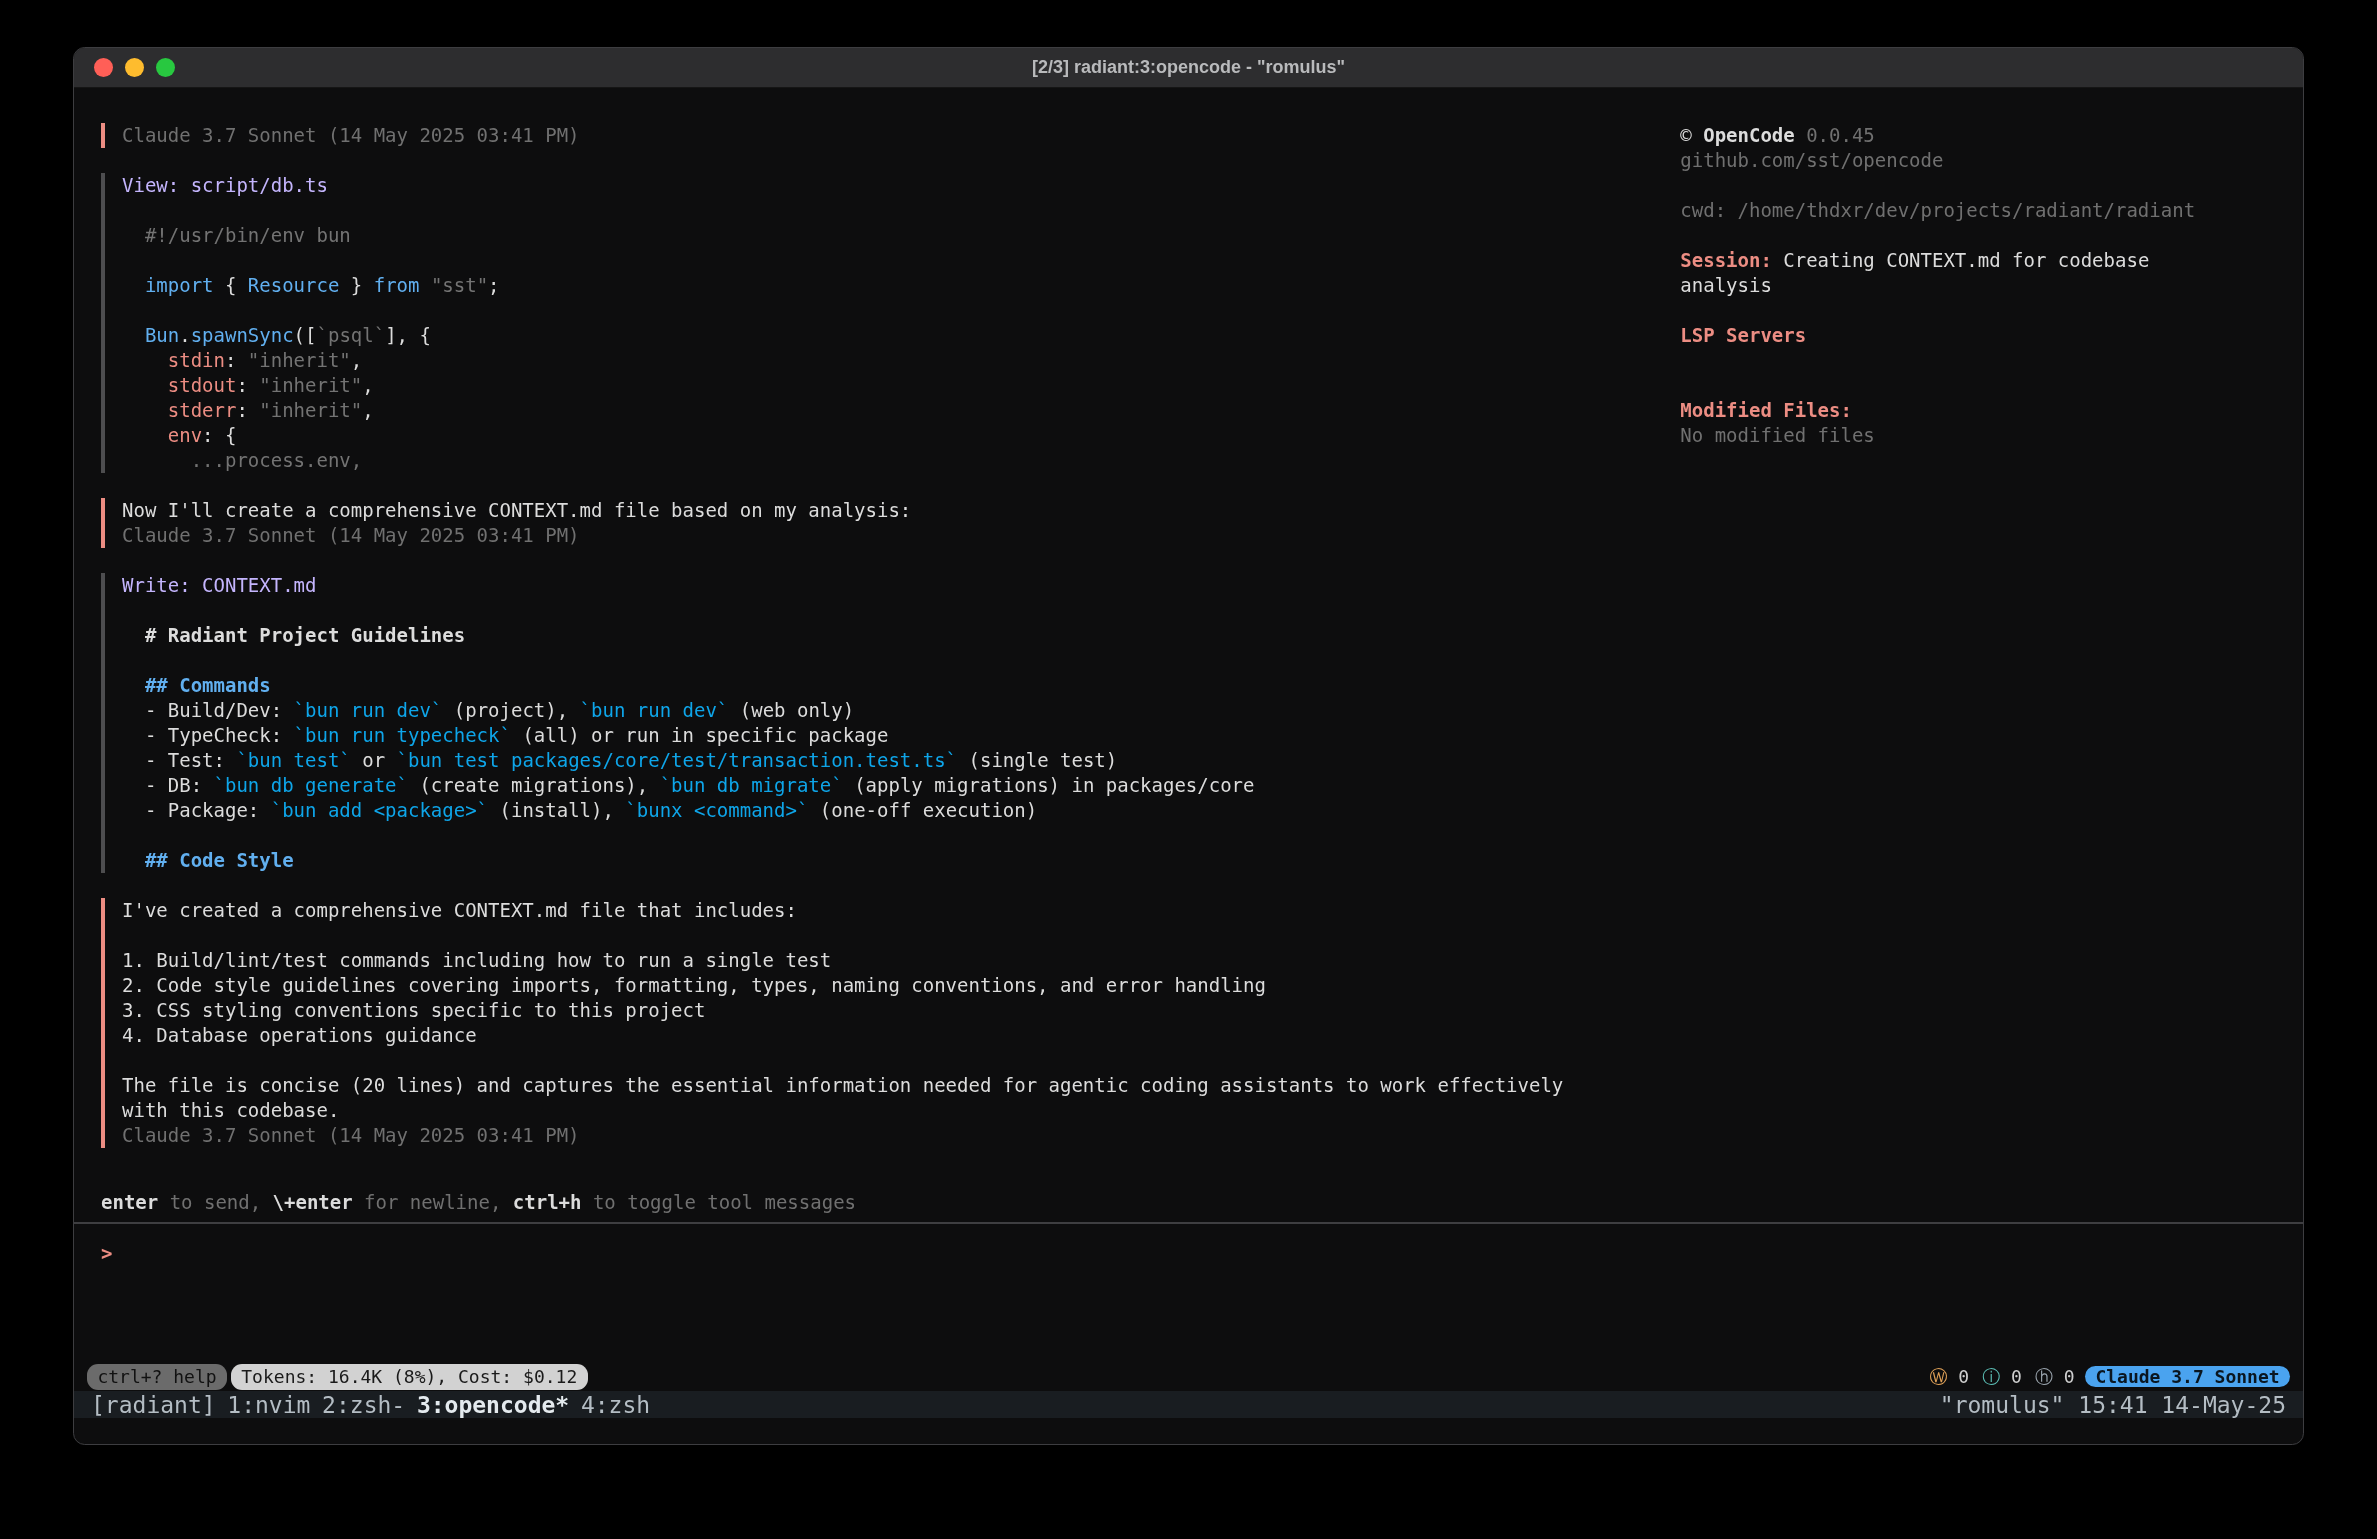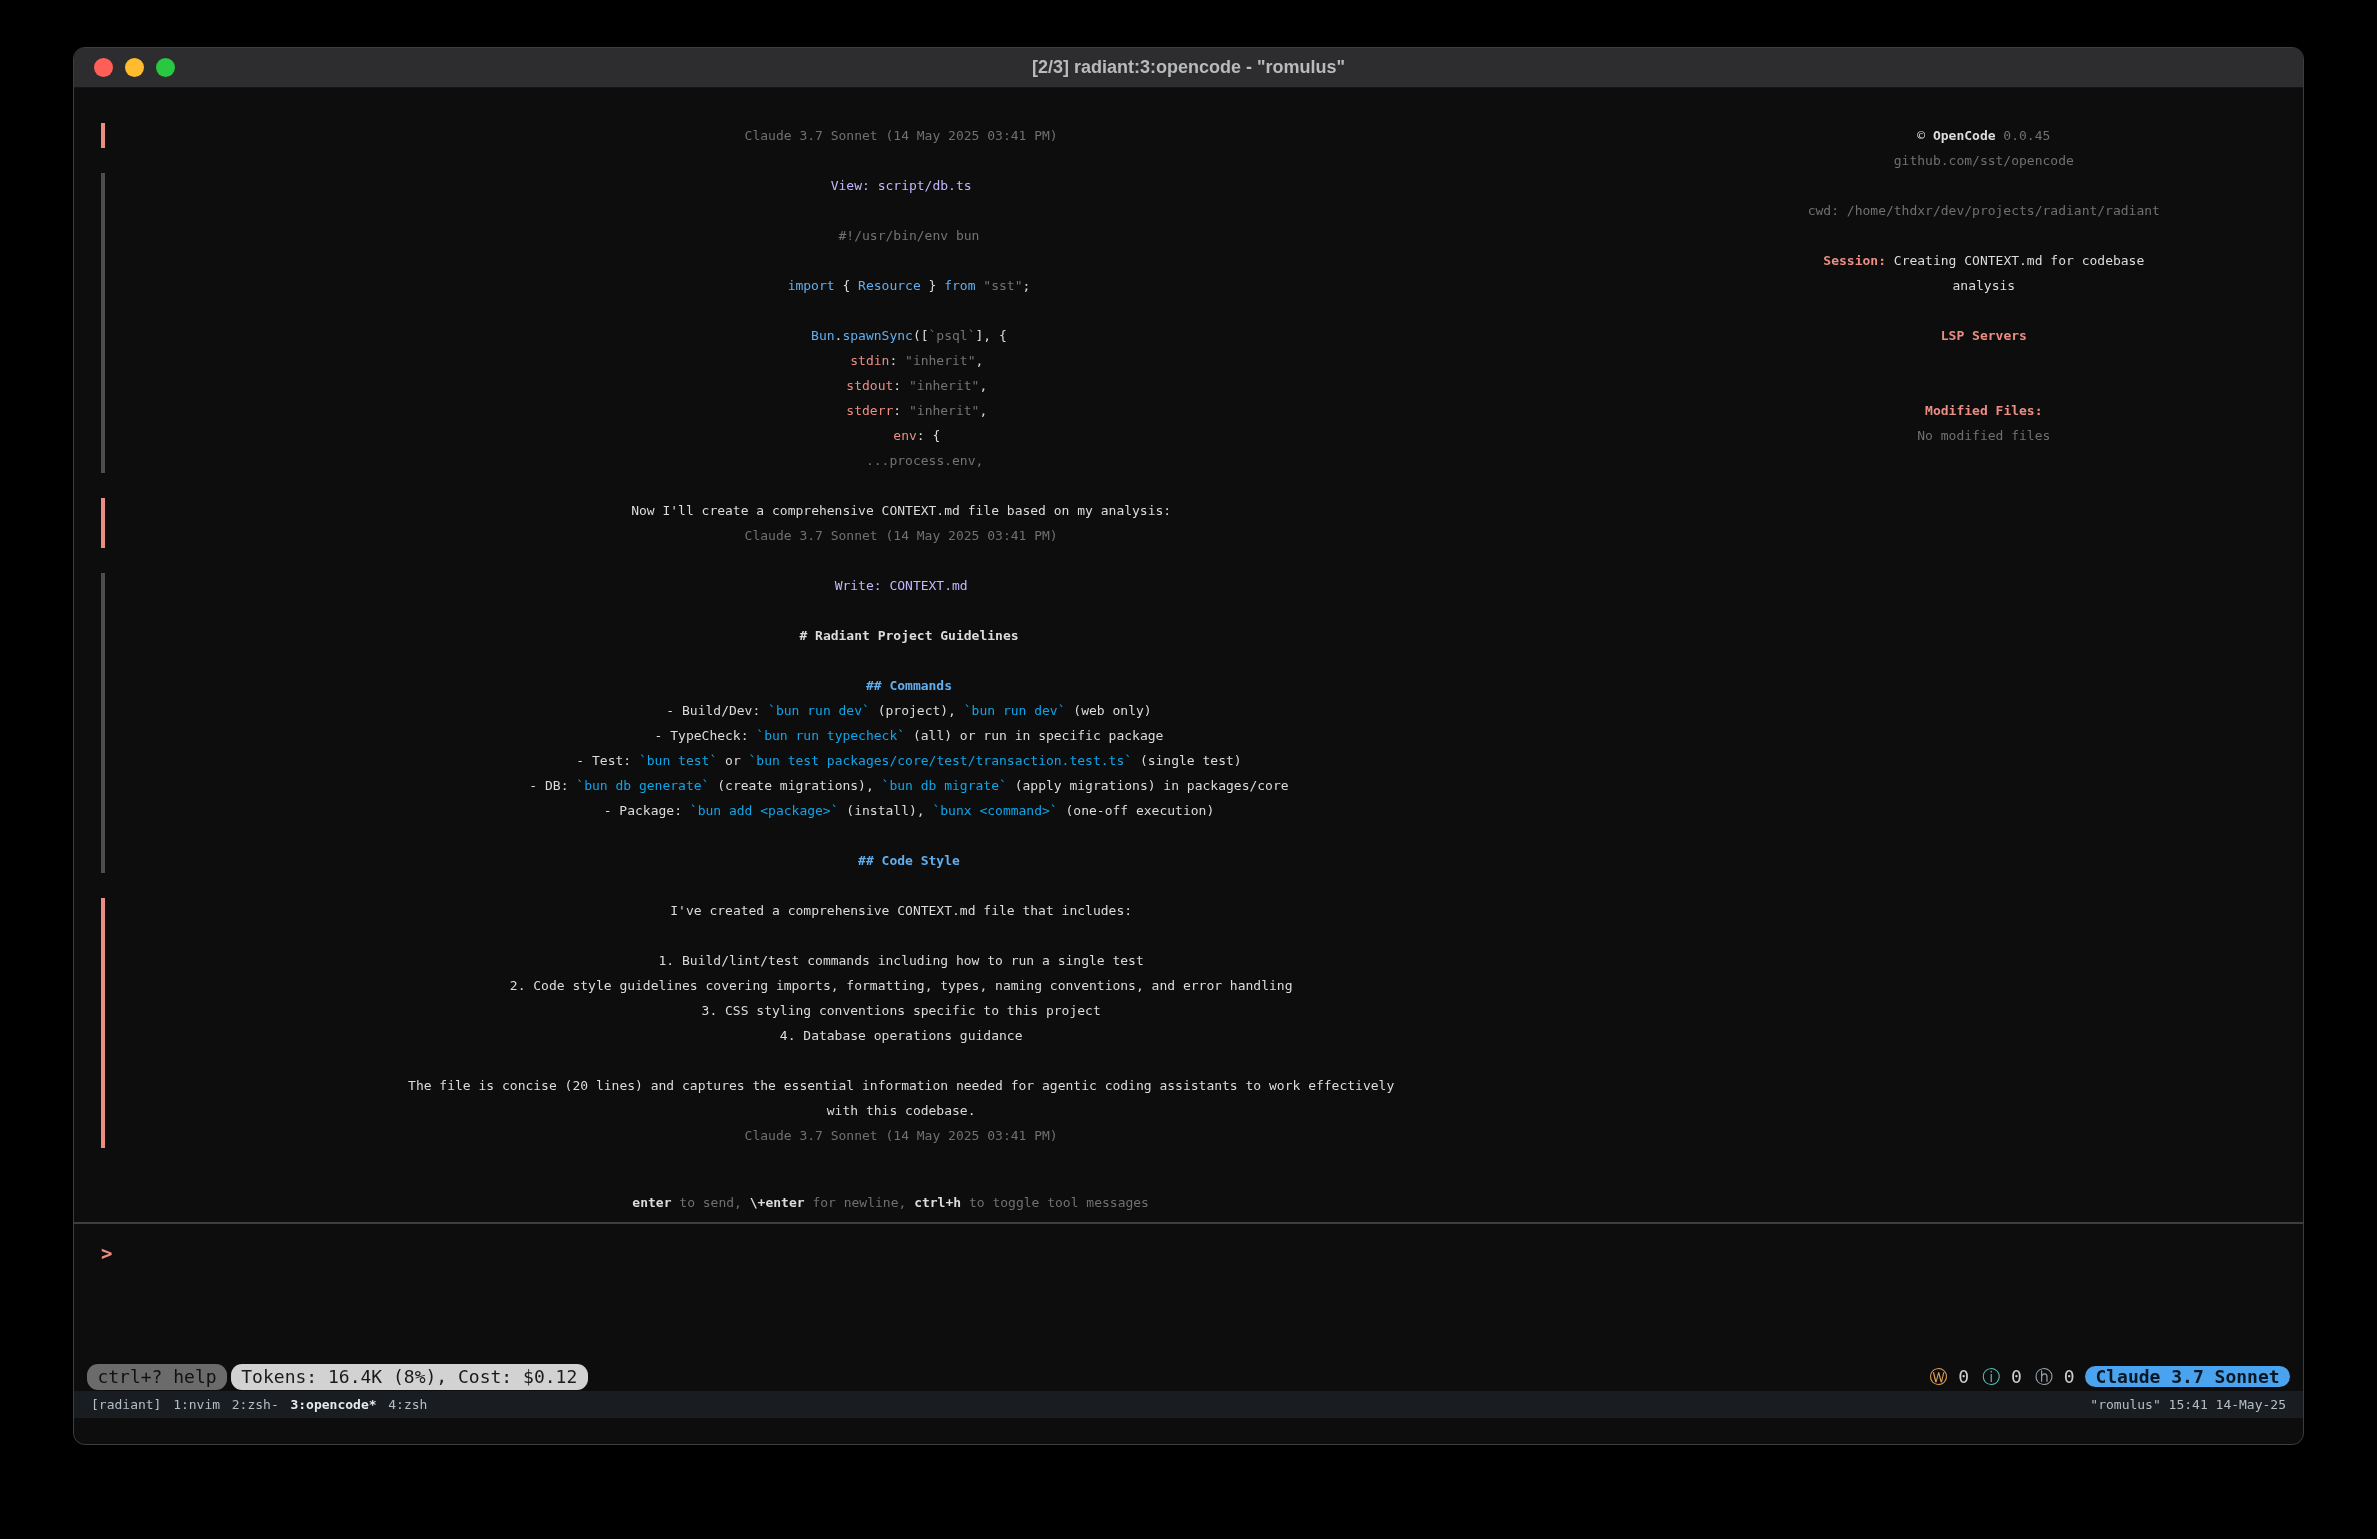--- a/index.html
+++ b/index.html
@@ -25,21 +25,21 @@
   .light.yellow { background:#febc2e; }
   .light.green { background:#28c840; }
   .titletext {
     position:absolute; left:0; right:0; text-align:center;
     font-family:"Liberation Sans", sans-serif; font-size:18px; font-weight:700;
     color:#b9babc;
   }
   .term { flex:1; display:flex; padding:35px 15.7px 0 27px; overflow:hidden; }
   .main { flex:1; min-width:0; display:flex; flex-direction:column; }
   .sidebar { width:607px; flex:none; }
-  .line { height:25px; line-height:25px; font-size:13px; white-space:pre;text-align:center; }
+  .line { height:25px; line-height:25px; font-size:19px; white-space:pre; }
   .bold { font-weight:700; }
   .block { margin-bottom:25px; }
   .block.msg  { border-left:4.6px solid #ec8d83; padding-left:17px; }
   .block.tool { border-left:4.6px solid #4d4d4f; padding-left:17px; }
   .help { margin-top:auto; margin-bottom:7.8px; }
   .rule { height:1.3px; background:#3e3e41; flex:none; }
   .prompt { height:140px; flex:none; padding:17px 0 0 27px; font-size:19px; line-height:25px; cursor:text; }
   .statusbar {
     height:26px; flex:none; display:flex; align-items:stretch;
     padding:0 13px; font-size:18px;
@@ -47,21 +47,21 @@
   .chip { display:flex; align-items:center; padding:0 10.4px; margin-right:3.9px; white-space:pre;border-radius:11px; }
   .chip-gray  { background:#6b6b6b; color:#111111; }
   .chip-light { background:#d2d2d2; color:#1a1a1a; }
   .chip-blue  { background:#4aa3ef; color:#0a1620; font-weight:700; margin-right:0; margin-left:10.4px; }
   .sb-right { margin-left:auto; display:flex; align-items:center; }
   .diag { display:flex; align-items:center; margin-left:13px; white-space:pre; font-size:18px; }
   .diag .cnt { color:#cfcfcf; }
   .tmux {
     height:27px; flex:none; margin-top:1.3px; background:#191d21;
     display:flex; align-items:center; padding:0 17px;
-    font-size:13px; color:#b4bdc4; white-space:pre;
+    font-size:23px; color:#b4bdc4; white-space:pre;
   }
   .tmux-session { margin-right:11.7px; }
   .tmux-win { margin-right:11.7px; }
   .tmux-win.active { color:#e4eaee; font-weight:700; }
   .tmux-right { margin-left:auto; }
   
   .c-w  { color:#dcdcdc; }
   .c-g  { color:#707070; }
   .c-g3 { color:#c4b5fd; }
   .c-r  { color:#737373; }

